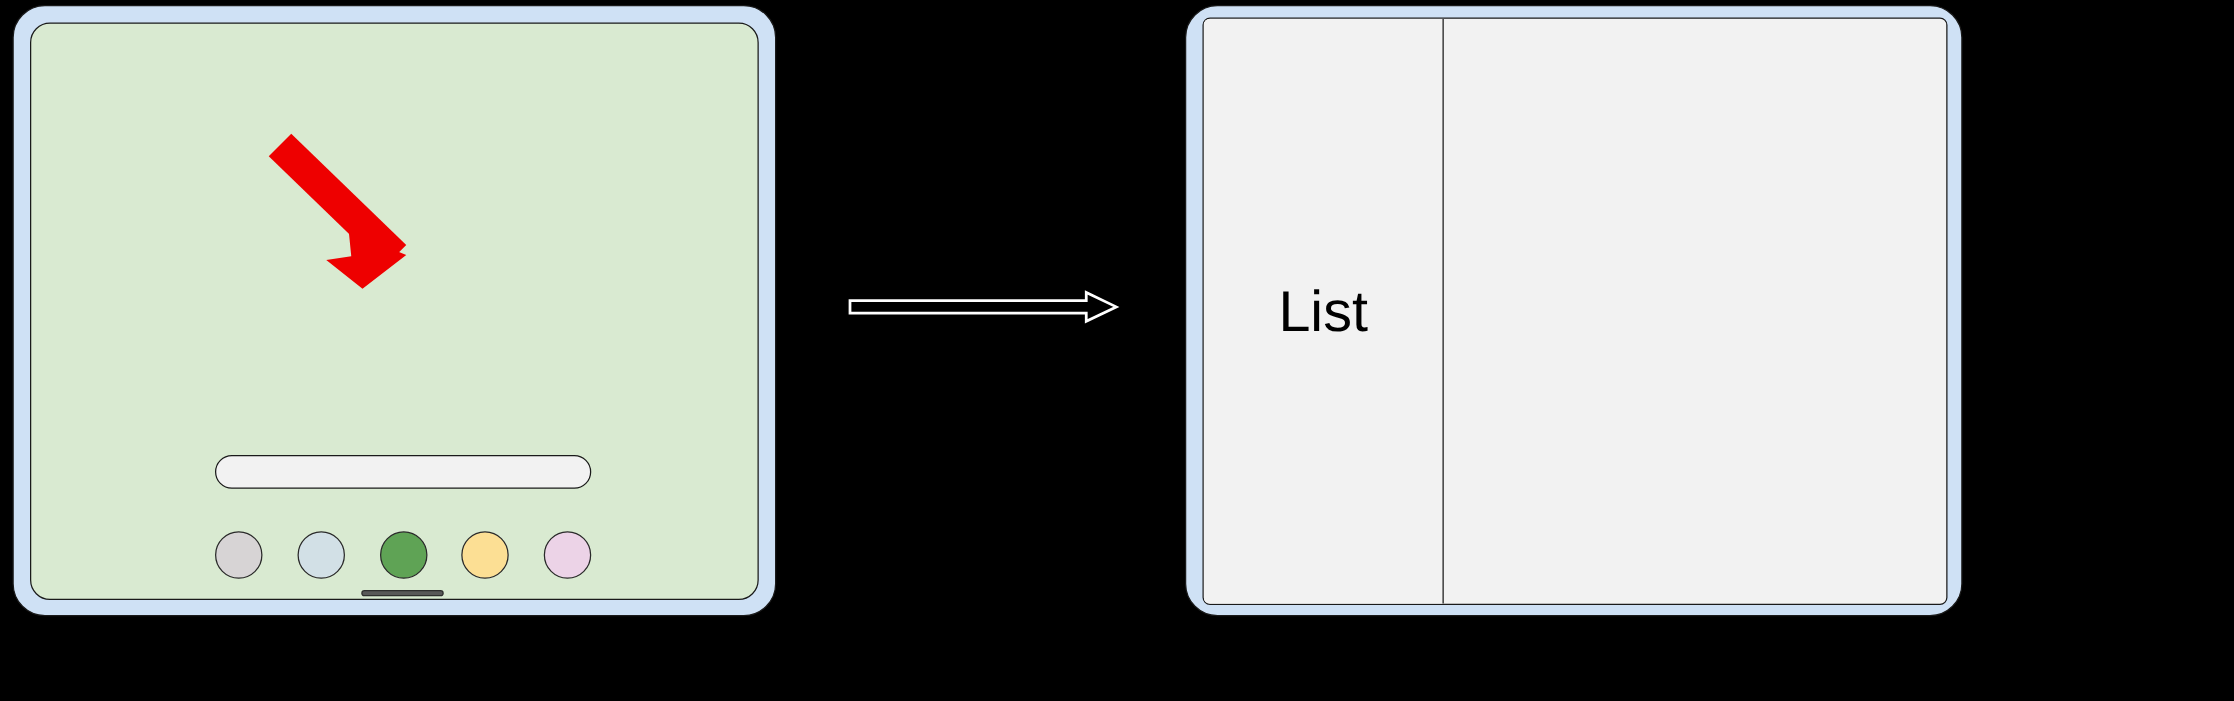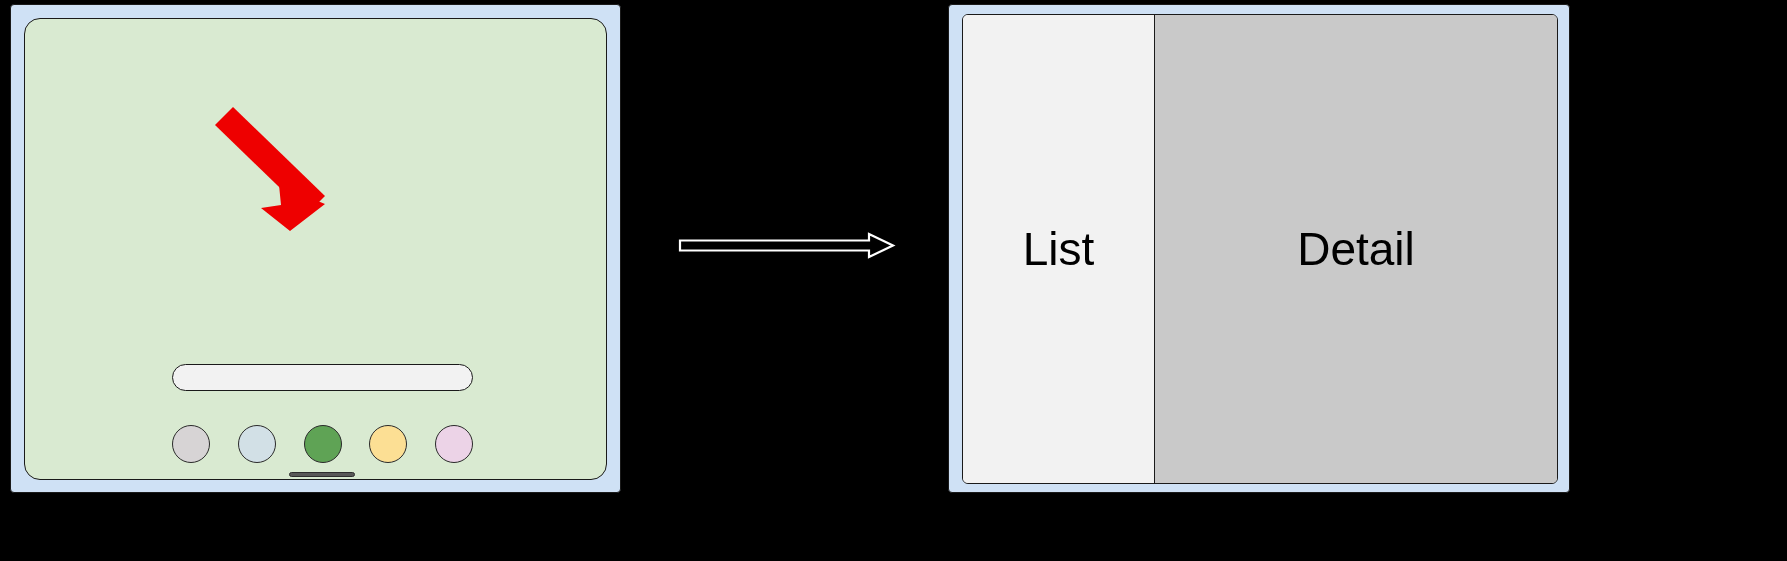--- a/index.html
+++ b/index.html
@@ -21,21 +21,21 @@
     width: 1787px;
     height: 561px;
     background: #000000;
   }
 
   
   .device {
     position: absolute;
     background: #cfe1f5;
     border: 1.6px solid #1a1a1a;
-    border-radius: 4px;
+    border-radius: 26px;
     box-sizing: border-box;
   }
   #device-before { left: 10px;  top: 4px; width: 611px; height: 489px; }
   #device-after  { left: 948px; top: 4px; width: 622px; height: 489px; }
 
   .screen {
     position: absolute;
     box-sizing: border-box;
     border: 1.6px solid #1a1a1a;
     overflow: hidden;
@@ -182,20 +182,17 @@
     </g>
   </svg>
 
   <div class="device" id="device-after" style="background: rgb(207, 225, 245);">
     <div class="screen" id="screen-after">
 
       <div id="pane-list" style="background: rgb(242, 242, 242);">
         <span class="pane-label">List</span>
       </div>
 
-      <div id="pane-detail" style="background: rgb(201, 201, 201);">
-        <span class="pane-label">Detail</span>
-      </div>
 
     </div>
   </div>
 
 </div>
 
 </body></html>

